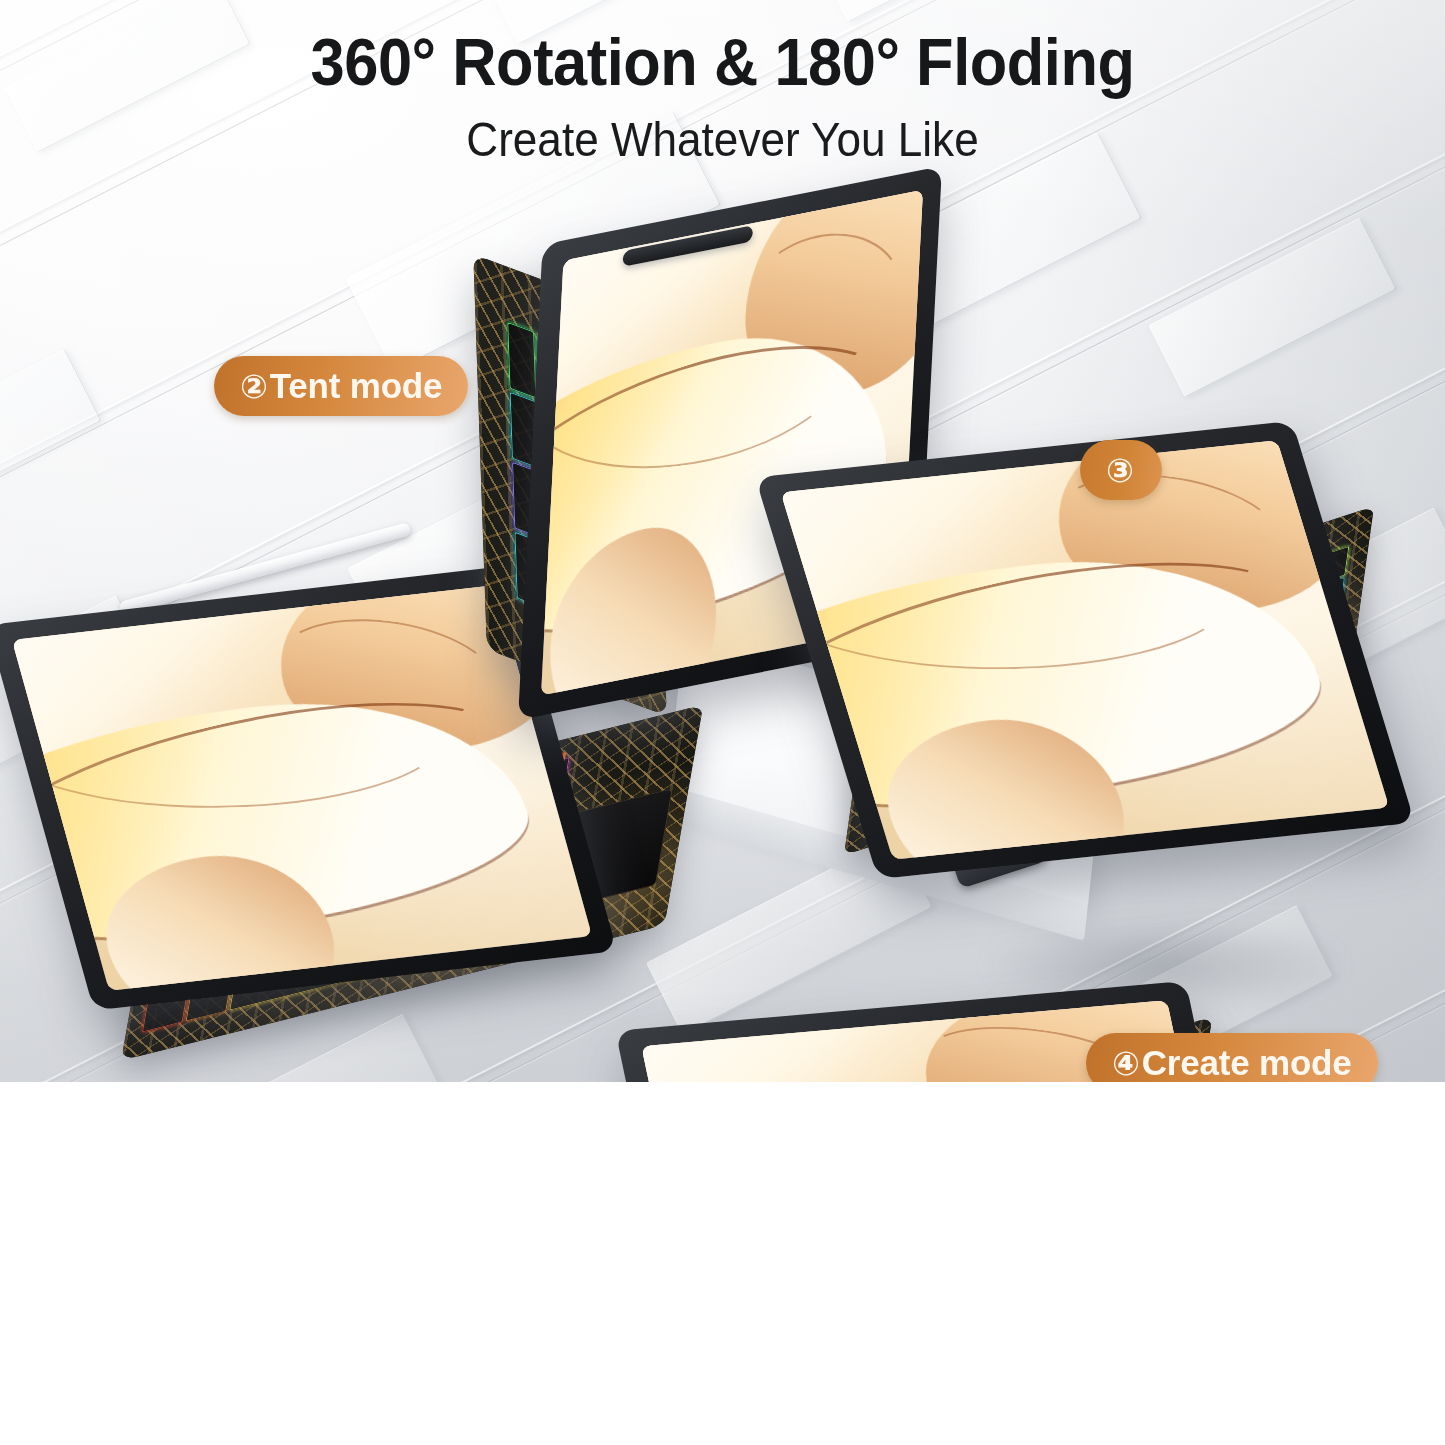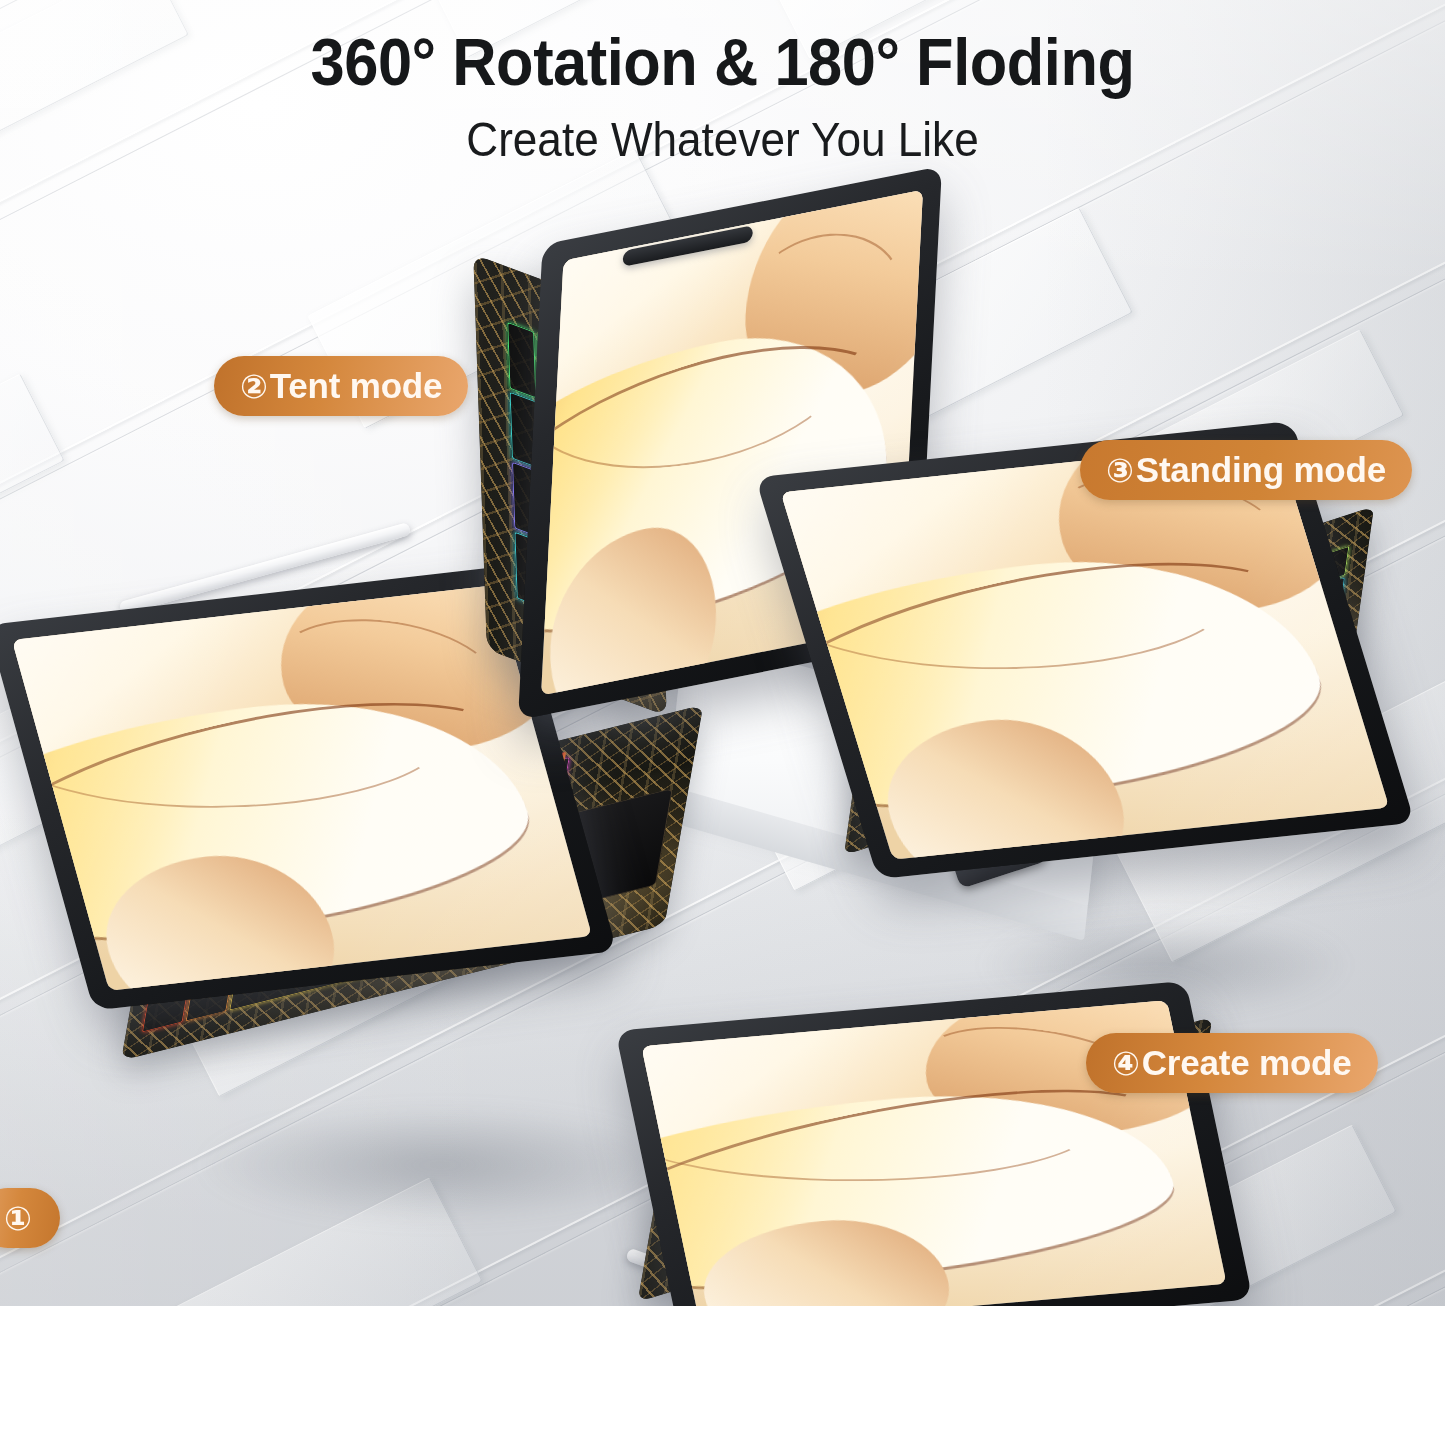--- a/index.html
+++ b/index.html
@@ -1,19 +1,19 @@
 <!DOCTYPE html>
 <html><head>
 <meta charset="utf-8">
 <style>
   html,body{margin:0;padding:0;background:#fff;}
   body{font-family:"Liberation Sans","DejaVu Sans",sans-serif;}
 
   #stage{
-    position:relative;width:1445px;height:1306px;overflow:hidden;
+    position:relative;width:1445px;height:1082px;overflow:hidden;
     background:#eceef0;
   }
 
   
   .bg-base{
     position:absolute;inset:0;
     background:
       radial-gradient(115% 85% at 18% 8%, #ffffff 0%, #fbfbfc 26%, #f1f2f4 56%, #e4e6e9 82%, #dcdee2 100%);
   }
   .bg-diag{
@@ -451,21 +451,20 @@
           <div class="line l2"></div>
           <div class="line l3"></div>
           <div class="gloss"></div>
         </div>
       </div>
     </div>
   </div>
 
   <div class="badge b-flat" id="badge-standing">
     <span class="num">③</span>
-    <span>Standing mode</span>
   </div>
 
   <div class="shadow" style="left:700px;top:1330px;width:540px;height:120px;"></div>
 
   <div class="device" style="left:630px;top:990px;width:650px;height:430px;">
 
     <div class="stylus" style="left:-10px;top:300px;width:250px;height:13px;transform:rotate(20deg);"></div>
 
     <div class="deck" style="left:28px;top:196px;width:580px;height:150px;
                 transform:rotate(-17deg) skewX(-27deg) scaleY(.70);transform-origin:0 0;border-radius:14px;">

